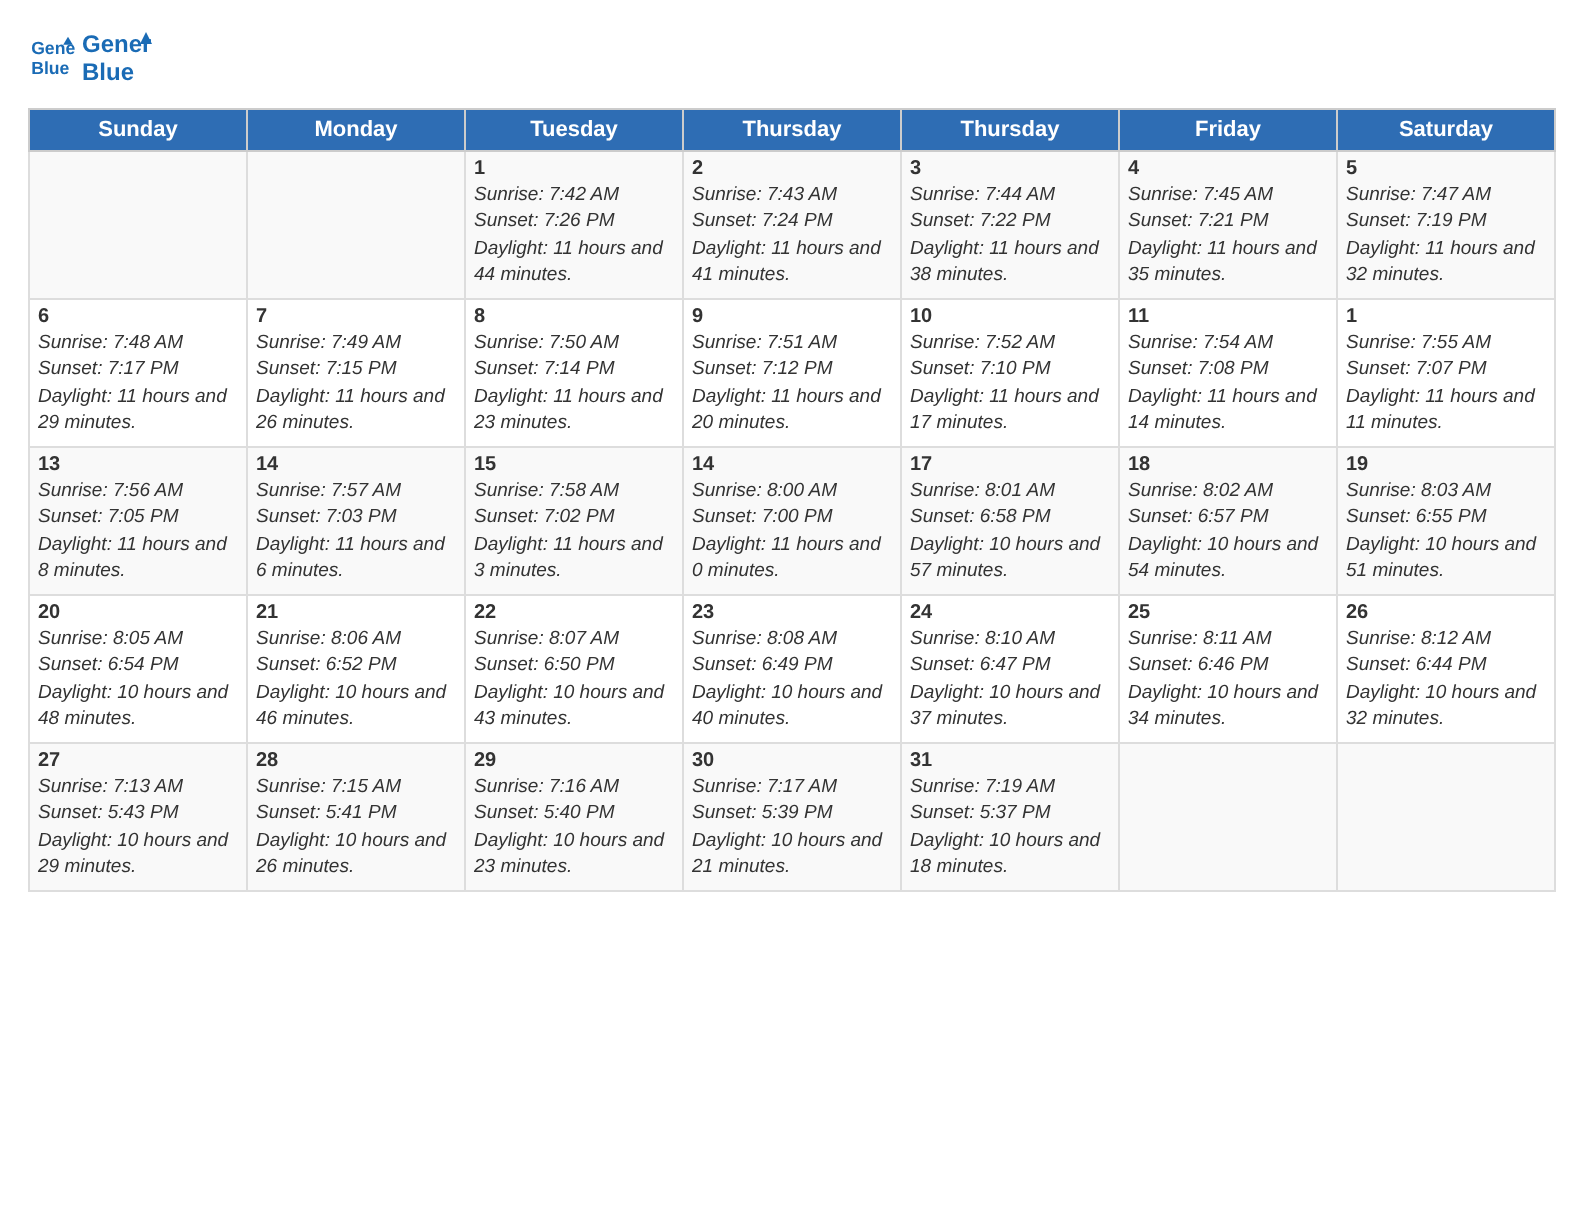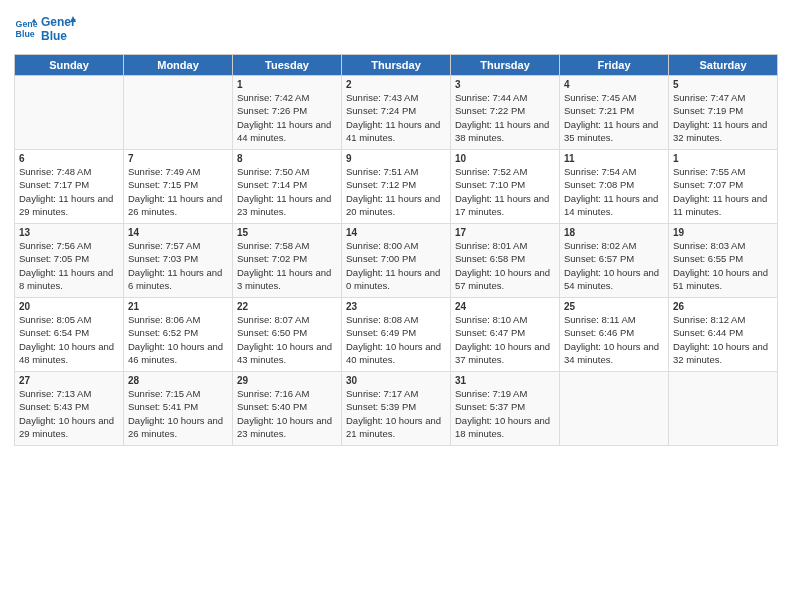--- a/index.html
+++ b/index.html
@@ -71,20 +71,21 @@
     tbody tr:nth-child(odd) td {
       background: #f9f9f9;
     }
     .day-num {
       font-weight: bold;
       font-size: 10px;
       margin-bottom: 1px;
     }
     .day-info {
       line-height: 1.4;
+      font-style: italic;
     }
   </style>
 </head>
 <body>
 
 <div class="page">
   <div class="header">
     <div class="logo">
       <svg class="logo-icon" viewBox="0 0 30 30" xmlns="http://www.w3.org/2000/svg">
         <text x="2" y="14" font-size="11" font-weight="bold" fill="#1a6bb5" font-family="Arial">General</text>

